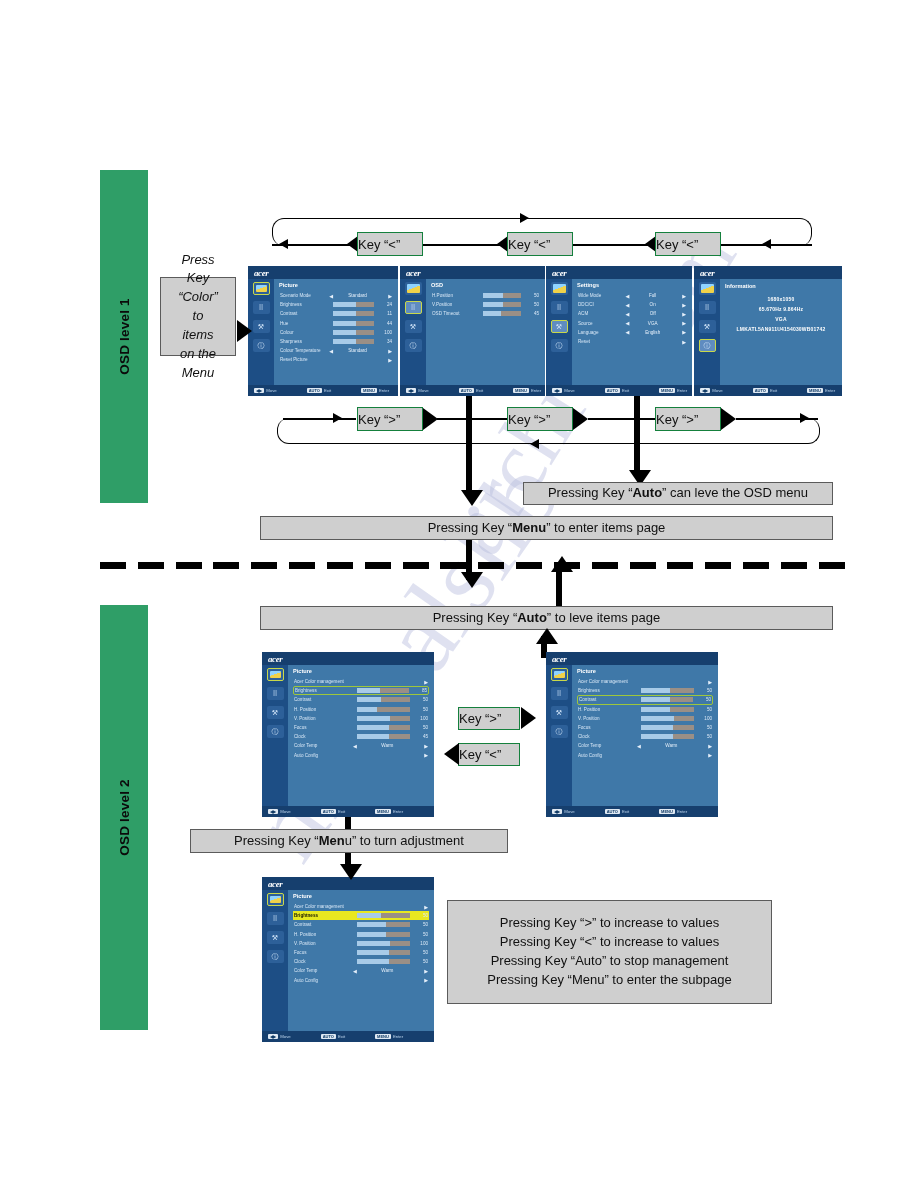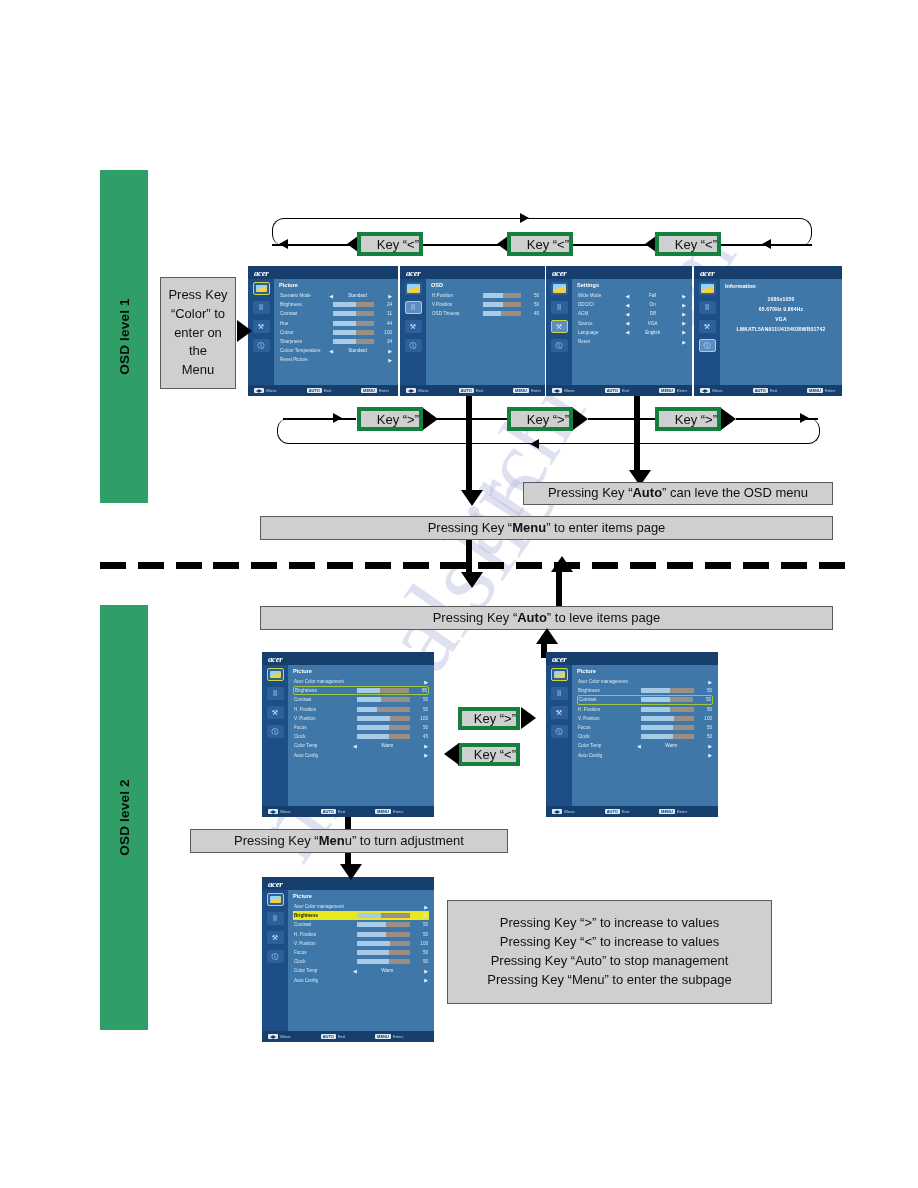--- a/index.html
+++ b/index.html
@@ -43,23 +43,23 @@
     border:1px solid #5b5b5b;
     color:#111; font-size:13px;
     display:flex; align-items:center; justify-content:center;
     text-align:center; line-height:1.45;
   }
   .gbox.multi { flex-direction:column; }
   .gbox b { font-weight:bold; }
 
   
   .keybox {
-    position:absolute; background:#cfcfcf; border:4px solid #15803d;
+    position:absolute; background:#cfcfcf; border:1px solid #15803d;
     font-size:13px; color:#111;
-    display:flex; align-items:center; justify-content:flex-end;
+    display:flex; align-items:center; justify-content:flex-start;
     width:66px; height:24px;
   }
 
   
   .hline { position:absolute; background:#000; height:1.6px; }
   .thickv { position:absolute; background:#000; width:6px; }
 
   .arr-r, .arr-l, .arr-d, .arr-u { position:absolute; width:0; height:0; }
   .arr-r { border-top:5px solid transparent; border-bottom:5px solid transparent; border-left:9px solid #000; }
   .arr-l { border-top:5px solid transparent; border-bottom:5px solid transparent; border-right:9px solid #000; }
@@ -382,24 +382,24 @@
           <div class="ln">LMKATL5AN911U4154030WB01742</div>
         </div>
       </div>
       <div class="osd-foot">
         <div class="fitem"><span class="kcap">◀▶</span>Move</div>
         <div class="fitem" style="margin-left:22px"><span class="kcap">AUTO</span>Exit</div>
         <div class="fitem" style="margin-left:22px"><span class="kcap">MENU</span>Enter</div>
       </div>
     </div>
 
-  <div class="gbox multi" style="left:160px; top:277px; width:76px; height:112px; padding:4px 5px;">
+  <div class="gbox multi" style="left:160px; top:277px; width:76px; height:79px; padding:4px 18px;font-style:italic;">
     <div>Press Key</div>
     <div>“Color” to</div>
-    <div>enter on the</div>
+    <div>items on the</div>
     <div>Menu</div>
   </div>
   <div class="bigtri-r" style="left:237px; top:320px;"></div>
 
   <div class="loop" style="left:277px; top:418px; width:543px; height:26px; border-top:none;"></div>
 
   <div class="hline" style="left:283px; top:418px; width:73px;"></div>
   <div class="arr-r" style="left:333px; top:413px;"></div>
   <div class="keybox" style="left:357px; top:407px;">
     <span>Key “&gt;”</span>

